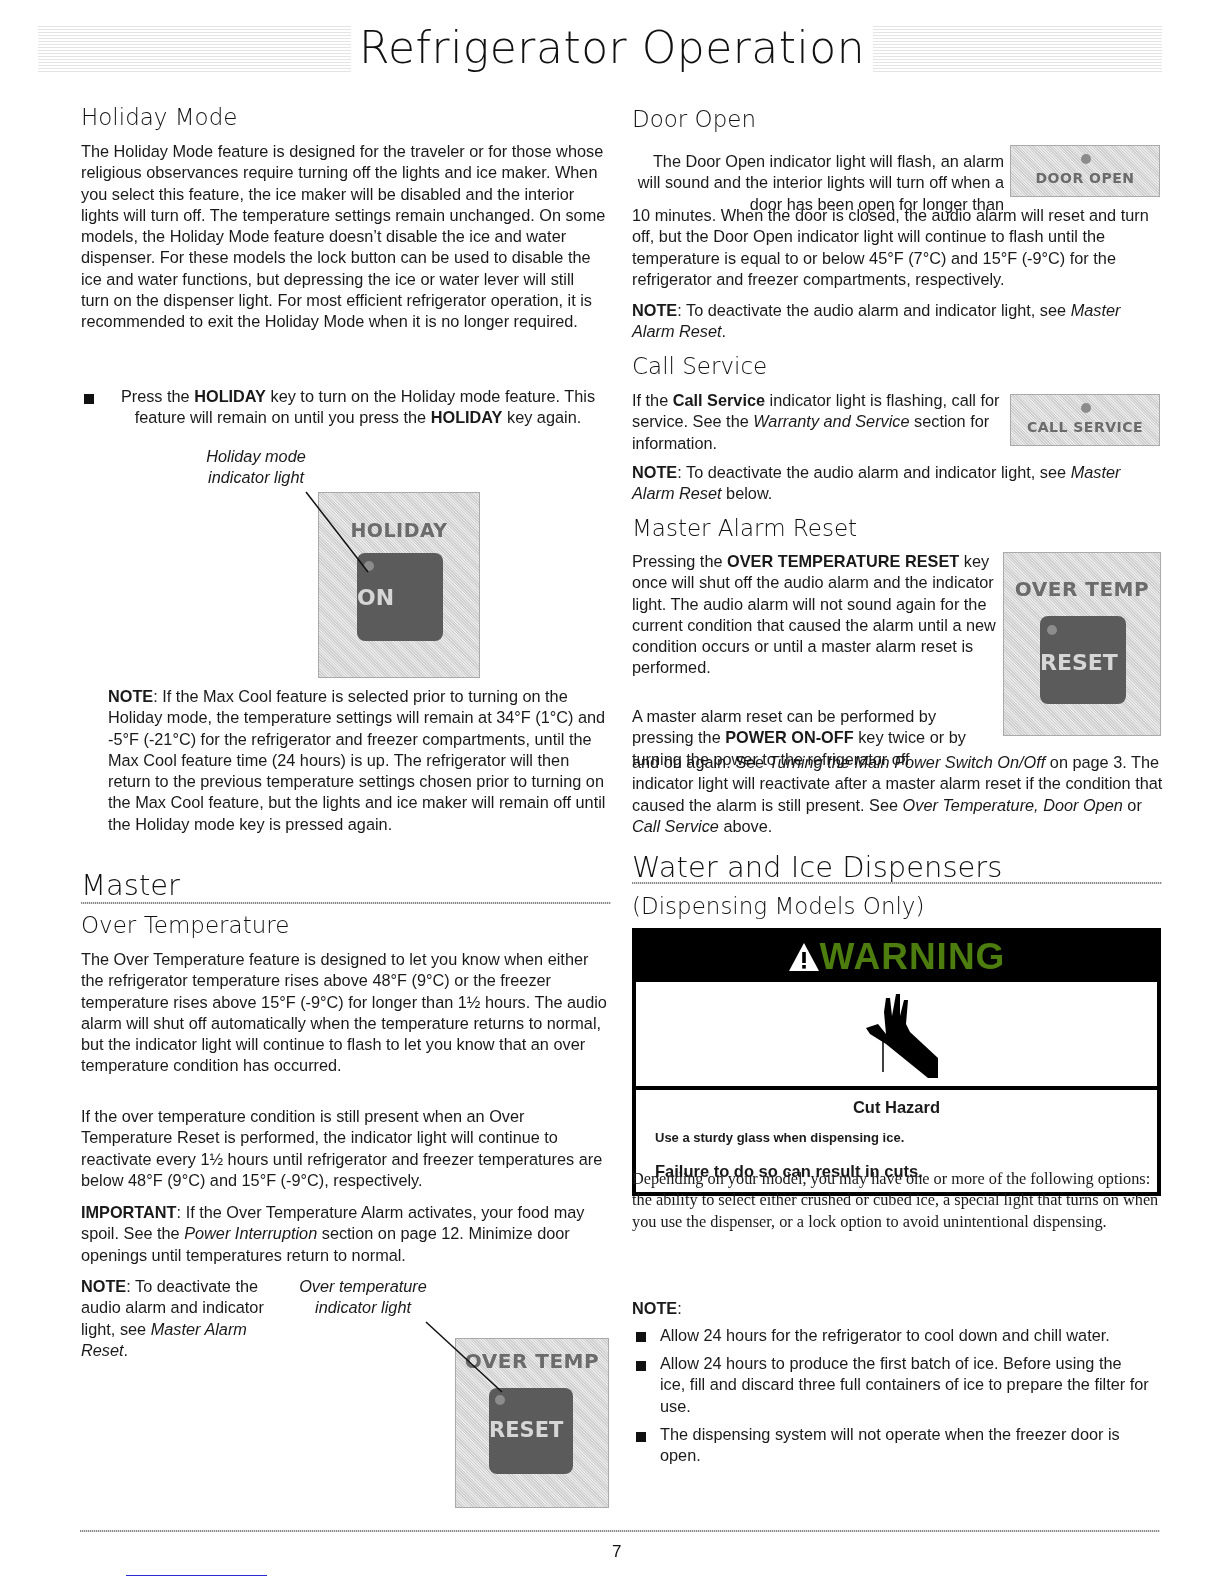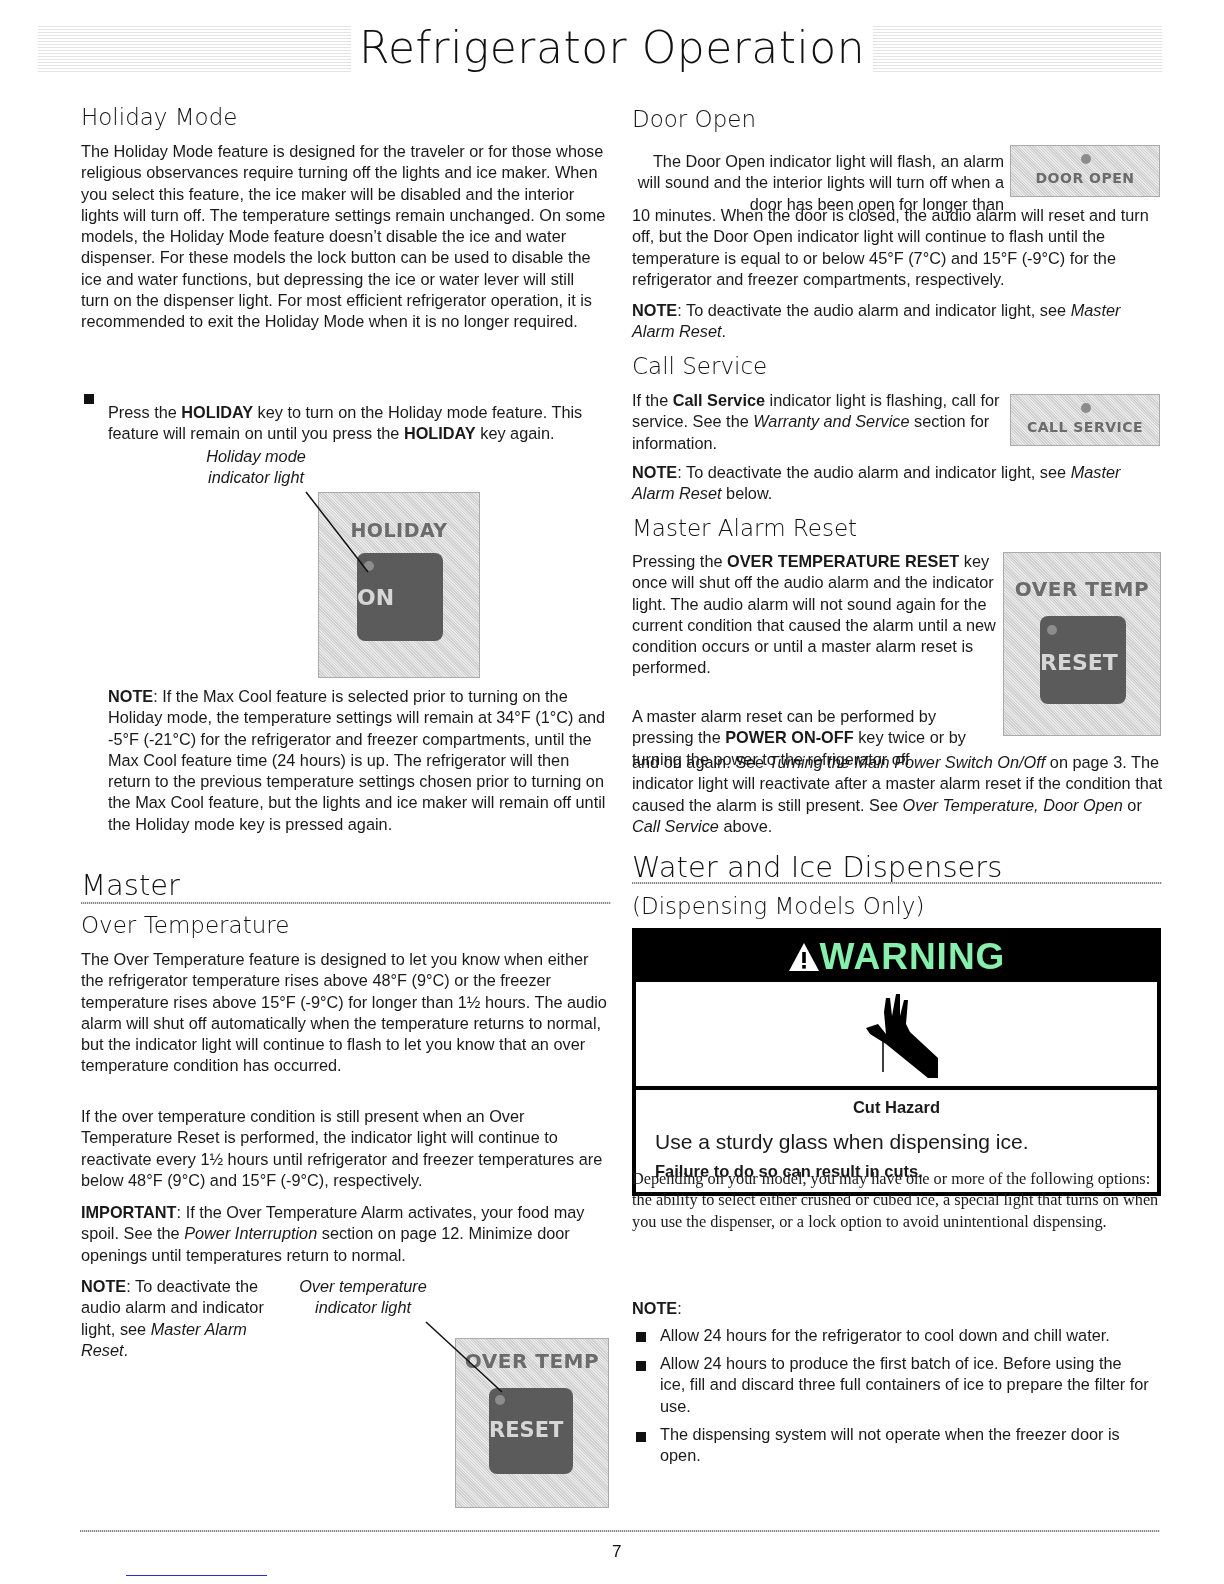--- a/index.html
+++ b/index.html
@@ -18,36 +18,36 @@
   .p b { font-weight: bold; }
   .p i, .it { font-style: italic; }
   .bullet { width: 10px; height: 10px; background: #111; }
   .keypanel { background: repeating-linear-gradient(45deg, #cfcfcf 0px, #cfcfcf 1px, #e9e9e9 1px, #e9e9e9 2px);
     border: 1px solid #aaa; box-sizing: border-box; }
   .keylabel { font-family: "DejaVu Sans", sans-serif; font-weight: bold; color: #6b6b6b; text-align: center; letter-spacing: 0.5px; }
   .keybtn { background: #5b5b5b; border-radius: 8px; }
   .keybtn-text { font-family: "DejaVu Sans", sans-serif; font-weight: bold; color: #d6d6d6; text-align: left; }
   .led { width: 10px; height: 10px; border-radius: 50%; background: #8c8c8c; }
   .warnbox { border: 4px solid #000; box-sizing: border-box; background: #fff; }
-  .warnhead { background: #000; color: #86efac; text-align: center; font-weight: bold;
+  .warnhead { background: #000; color: #4d7c0f; text-align: center; font-weight: bold;
     font-family: "Liberation Sans", sans-serif; font-size: 37px; letter-spacing: 1px; }
   .pageno { font-size: 17px; color: #111; }
   .link-line { height: 1px; background: #2b2bd6; }
 </style>
 </head>
 <body>
 
 <div class="abs title-band"></div>
 <div class="abs page-title"><span>Refrigerator Operation</span></div>
 
 <div class="abs h2" style="left:81px; top:104px;">Holiday Mode</div>
 <div class="abs p" style="left:81px; top:141px; width:525px;">The Holiday Mode feature is designed for the traveler or for those whose religious observances require turning off the lights and ice maker. When you select this feature, the ice maker will be disabled and the interior lights will turn off. The temperature settings remain unchanged. On some models, the Holiday Mode feature doesn’t disable the ice and water dispenser. For these models the lock button can be used to disable the ice and water functions, but depressing the ice or water lever will still turn on the dispenser light. For most efficient refrigerator operation, it is recommended to exit the Holiday Mode when it is no longer required.</div>
 
 <div class="abs bullet" style="left:84px; top:394px;"></div>
-<div class="abs p" style="left:108px; top:402px; width:500px;"><span>Press the </span><b>HOLIDAY</b><span> key to turn on the Holiday mode feature. This feature will remain on until you press the </span><b>HOLIDAY</b><span> key again.</span></div>
+<div class="abs p" style="left:108px; top:386px; width:500px;text-align:center;"><span>Press the </span><b>HOLIDAY</b><span> key to turn on the Holiday mode feature. This feature will remain on until you press the </span><b>HOLIDAY</b><span> key again.</span></div>
 
 <div class="abs p it" style="left:196px; top:446px; width:120px; text-align:center;">
     <div>Holiday mode</div>
     <div>indicator light</div>
   </div>
 
 <div class="abs keypanel" style="left:318px; top:492px; width:162px; height:186px;">
   <div class="abs keylabel" style="left:0; top:26px; width:160px; font-size:19px;">HOLIDAY</div>
   <div class="abs keybtn" style="left:38px; top:60px; width:86px; height:88px;">
     <div class="abs led" style="left:7px; top:8px;"></div>
@@ -127,21 +127,21 @@
         <rect x="14.2" y="23" width="3.6" height="3.6" fill="#000"></rect>
       </svg><span>WARNING</span>
   </div>
   <div class="abs" style="left:0; top:50px; width:521px; height:104px; border-bottom:4px solid #000;">
     <svg class="abs" style="left:220px; top:8px;" width="90" height="92" viewBox="0 0 90 92">
       <path d="M10 38 L22 34 L30 44 L28 22 L30 8 L34 8 L36 26 L40 4 L44 4 L44 26 L48 10 L52 10 L50 34 L54 42 L82 68 L82 88 L72 88 L30 54 L14 44 Z" fill="#000"></path>
       <line x1="27" y1="42" x2="27" y2="82" stroke="#000" stroke-width="1.5"></line>
     </svg>
   </div>
   <div class="abs" style="left:0; top:166px; width:521px; text-align:center; font-weight:bold; font-size:16.5px;">Cut Hazard</div>
-  <div class="abs" style="left:19px; top:198px; font-weight:normal; font-size:21px;">Use a sturdy glass when dispensing ice.</div>
+  <div class="abs" style="left:19px; top:198px; font-weight:bold; font-size:13px;">Use a sturdy glass when dispensing ice.</div>
   <div class="abs" style="left:19px; top:230px; font-weight:bold; font-size:16.5px;">Failure to do so can result in cuts.</div>
 </div>
 
 <div class="abs p" style="left:632px; top:1168px; width:532px;font-family:Liberation Serif, serif;">Depending on your model, you may have one or more of the following options: the ability to select either crushed or cubed ice, a special light that turns on when you use the dispenser, or a lock option to avoid unintentional dispensing.</div>
 <div class="abs p" style="left:632px; top:1298px;"><b>NOTE</b><span>:</span></div>
 
 <div class="abs bullet" style="left:636px; top:1332px;"></div>
 <div class="abs p" style="left:660px; top:1325px; width:504px;">Allow 24 hours for the refrigerator to cool down and chill water.</div>
 <div class="abs bullet" style="left:636px; top:1361px;"></div>
 <div class="abs p" style="left:660px; top:1353px; width:490px;">Allow 24 hours to produce the first batch of ice. Before using the ice, fill and discard three full containers of ice to prepare the filter for use.</div>

